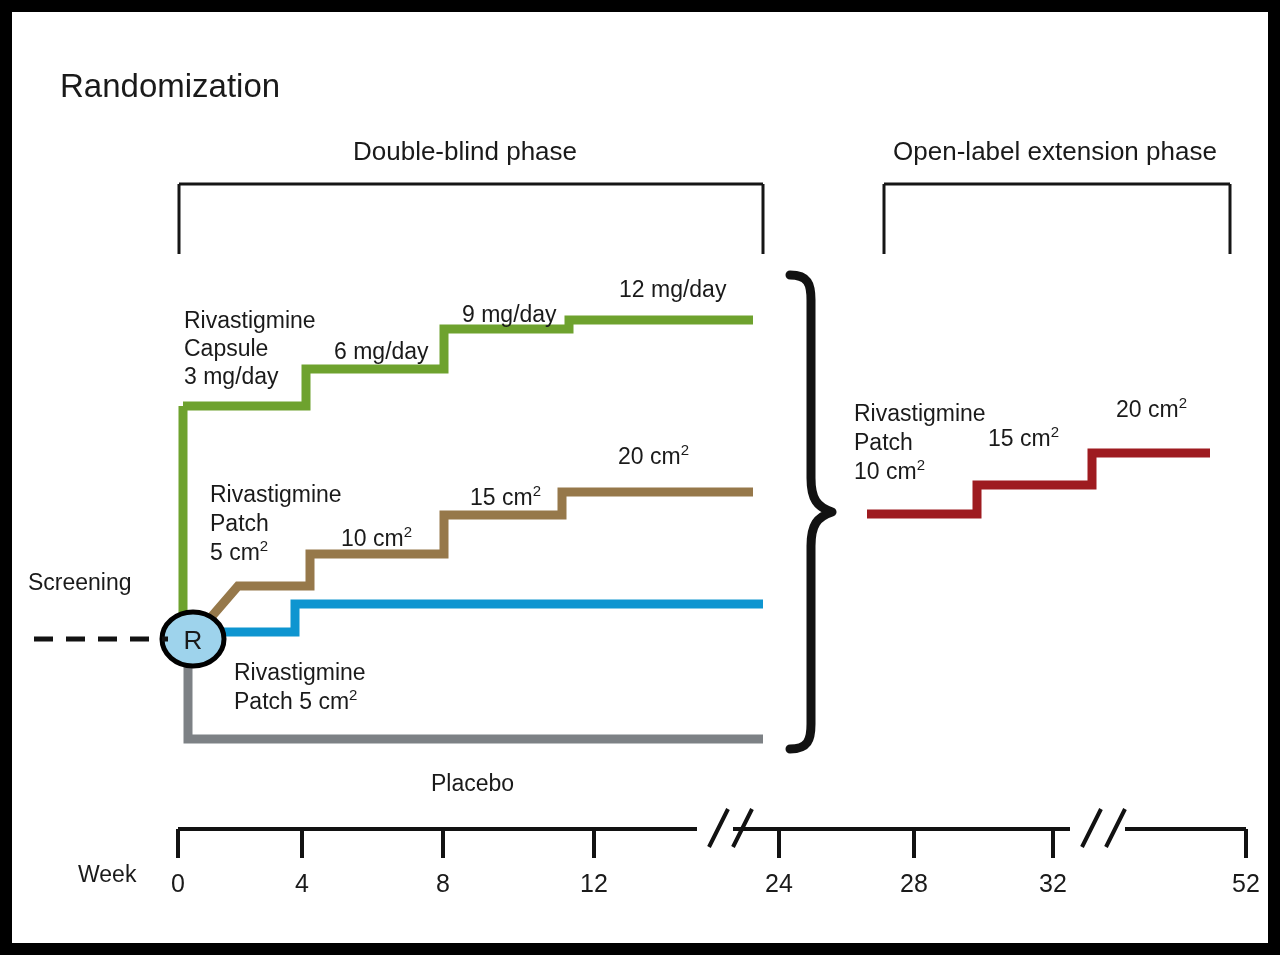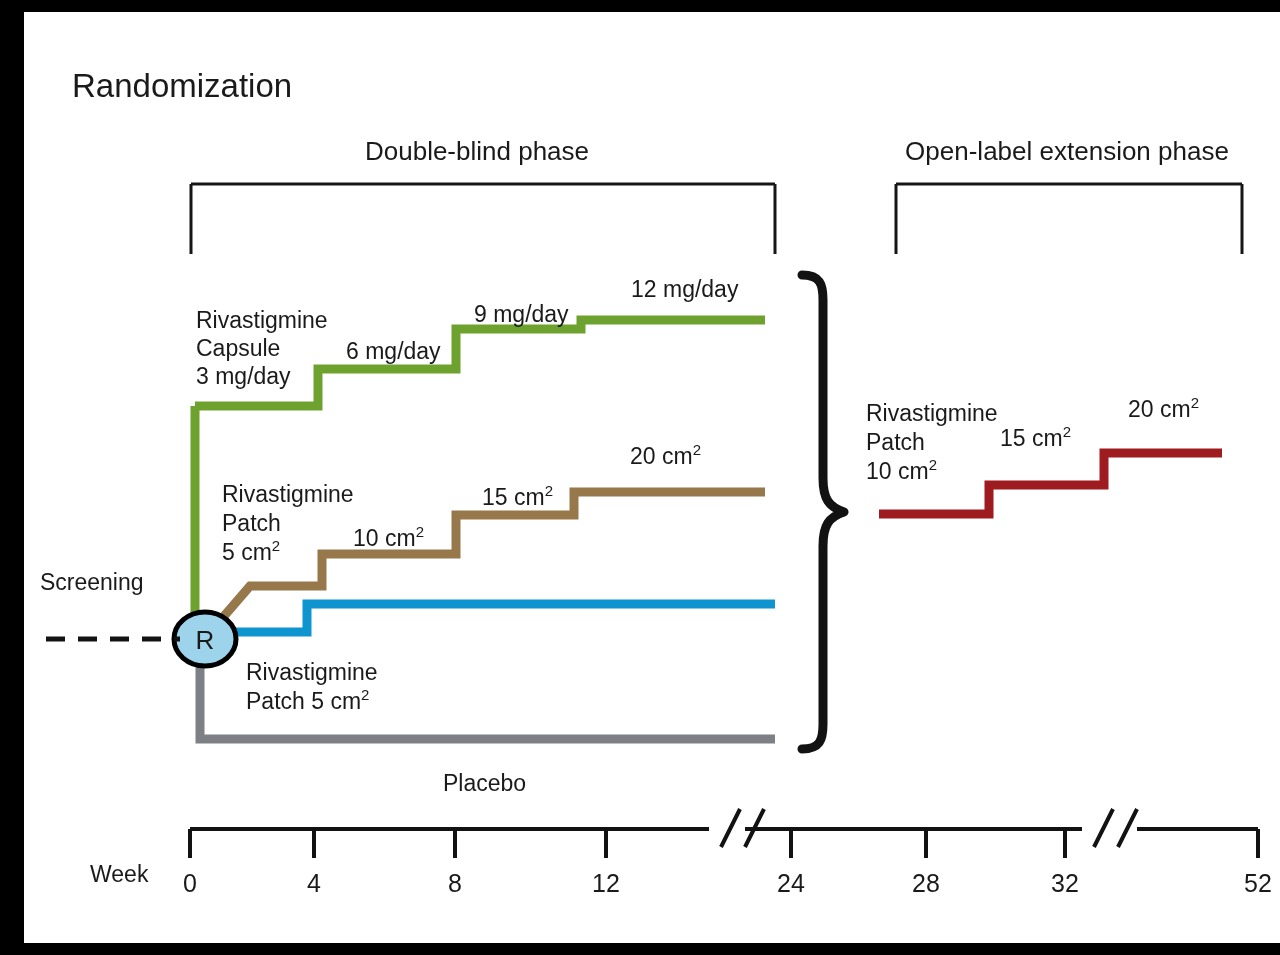--- a/index.html
+++ b/index.html
@@ -17,21 +17,21 @@
   #frame {
     position: absolute;
     left: 0; top: 0;
     width: 1280px;
     height: 955px;
     background: #000000;
     box-sizing: border-box;
   }
   #canvas {
     position: absolute;
-    left: 24px;
+    left: 12px;
     top: 12px;
     width: 1256px;
     height: 931px;
     background: #ffffff;
     overflow: hidden;
   }
   svg#diagram {
     display: block;
     width: 1256px;
     height: 931px;

